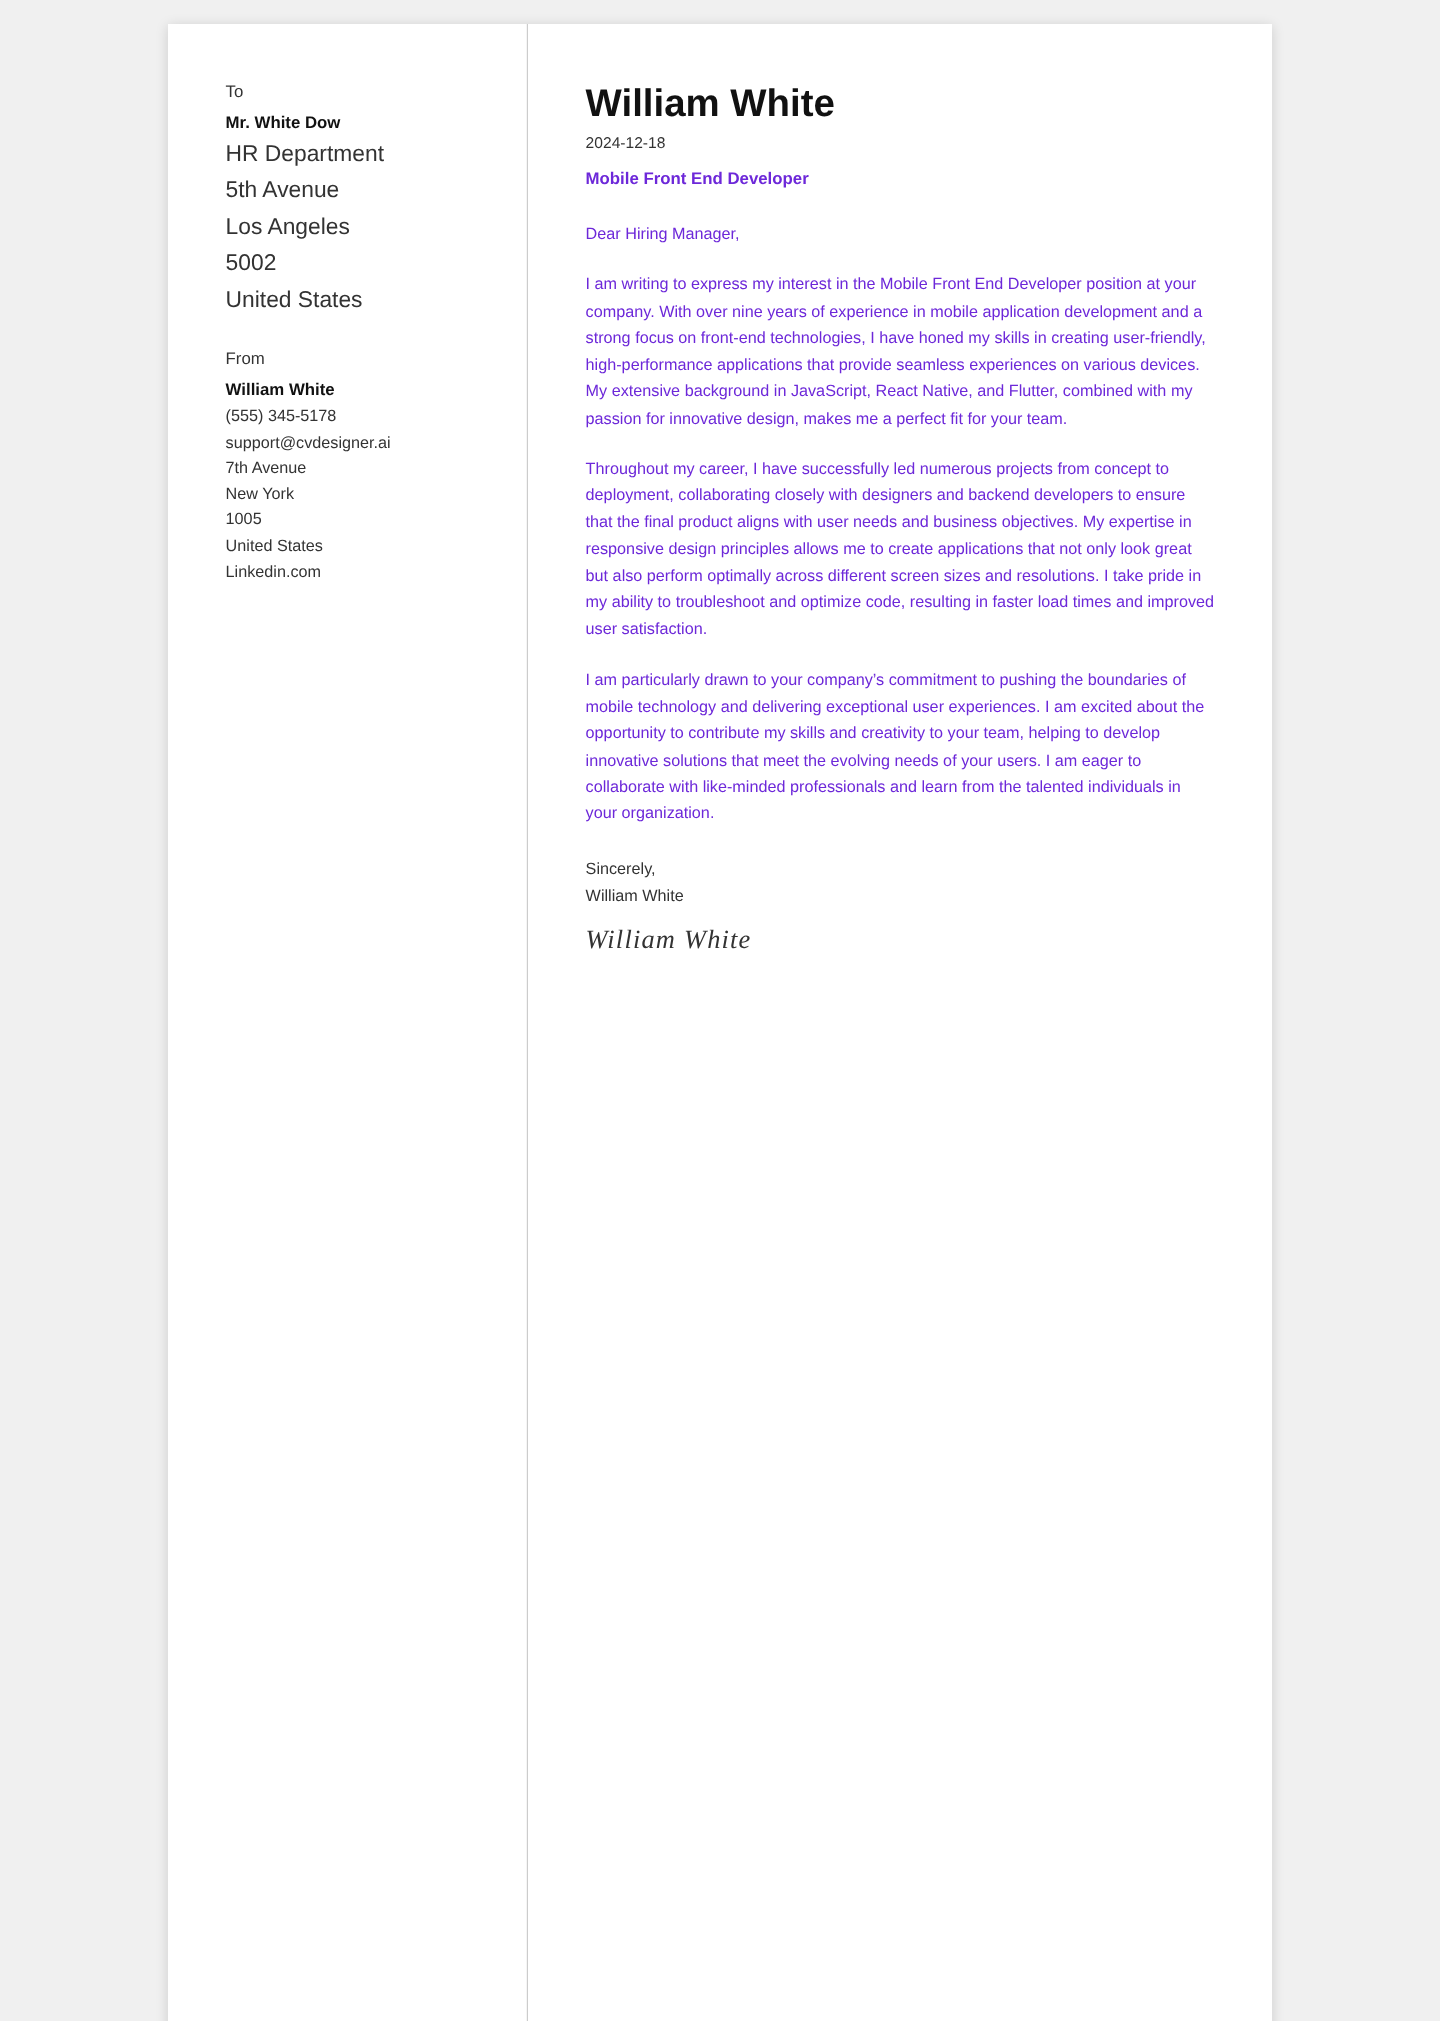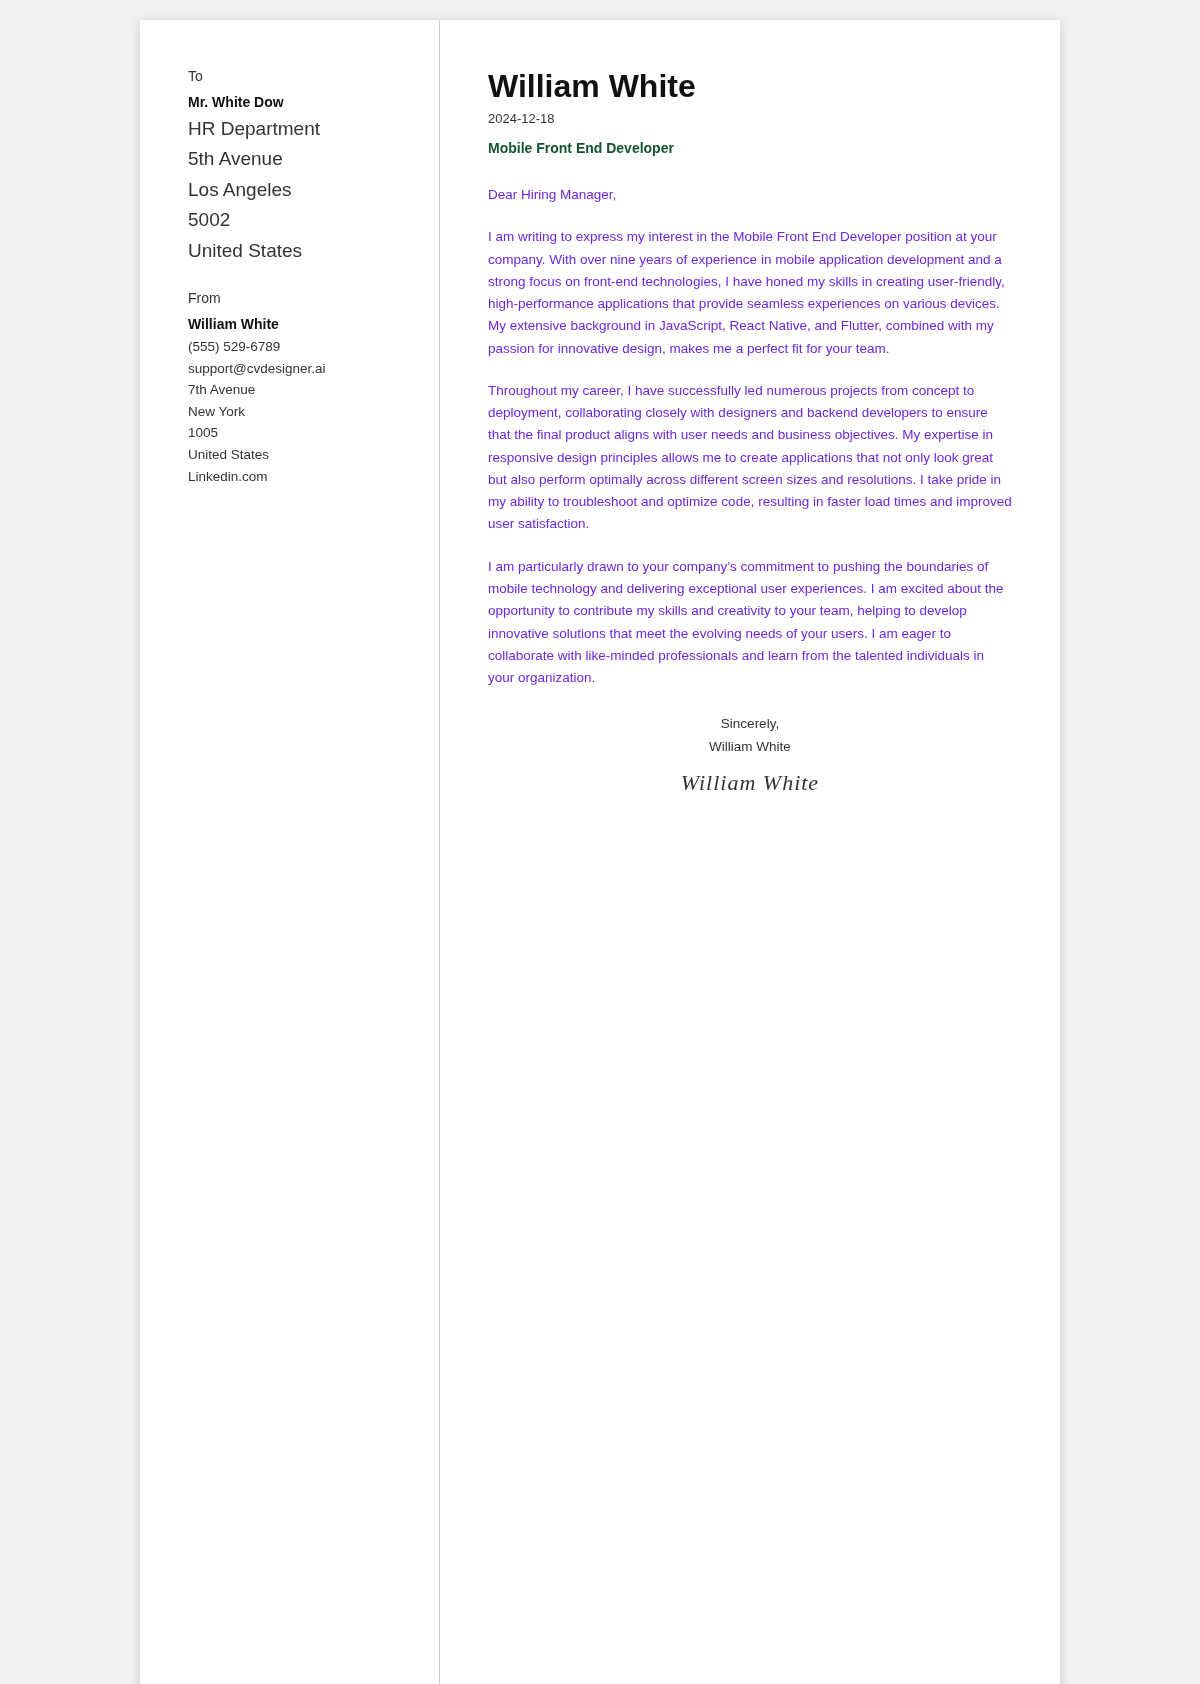--- a/index.html
+++ b/index.html
@@ -89,34 +89,33 @@
 
     .cover-letter-date {
       font-size: 13px;
       color: #333333;
       margin-bottom: 14px;
     }
 
     .cover-letter-title {
       font-size: 14px;
       font-weight: bold;
-      color: #14532d;
+      color: #6d28d9;
       margin-bottom: 28px;
     }
 
     .cover-letter-body p {
       font-size: 13.5px;
       color: #6d28d9;
       line-height: 1.65;
       margin-bottom: 20px;
     }
 
     .closing-section {
       margin-top: 24px;
-      text-align: center;
     }
 
     .closing-text {
       font-size: 13.5px;
       color: #333333;
       line-height: 1.65;
     }
 
     .signature-text {
       font-family: 'Georgia', serif;
@@ -145,21 +144,21 @@
         <div class="address-line">5002</div>
         <div class="address-line">United States</div>
       </div>
     </div>
 
     <div class="from-section">
       <div class="section-label">From</div>
 
       <div>
         <div class="sender-name">William White</div>
-        <div class="sender-detail">(555) 529-6789</div>
+        <div class="sender-detail">(555) 345-5178</div>
         <div class="sender-detail">support@cvdesigner.ai</div>
         <div class="sender-detail">7th Avenue</div>
         <div class="sender-detail">New York</div>
         <div class="sender-detail">1005</div>
         <div class="sender-detail">United States</div>
         <div class="sender-detail">Linkedin.com</div>
       </div>
     </div>
 
   </div>

